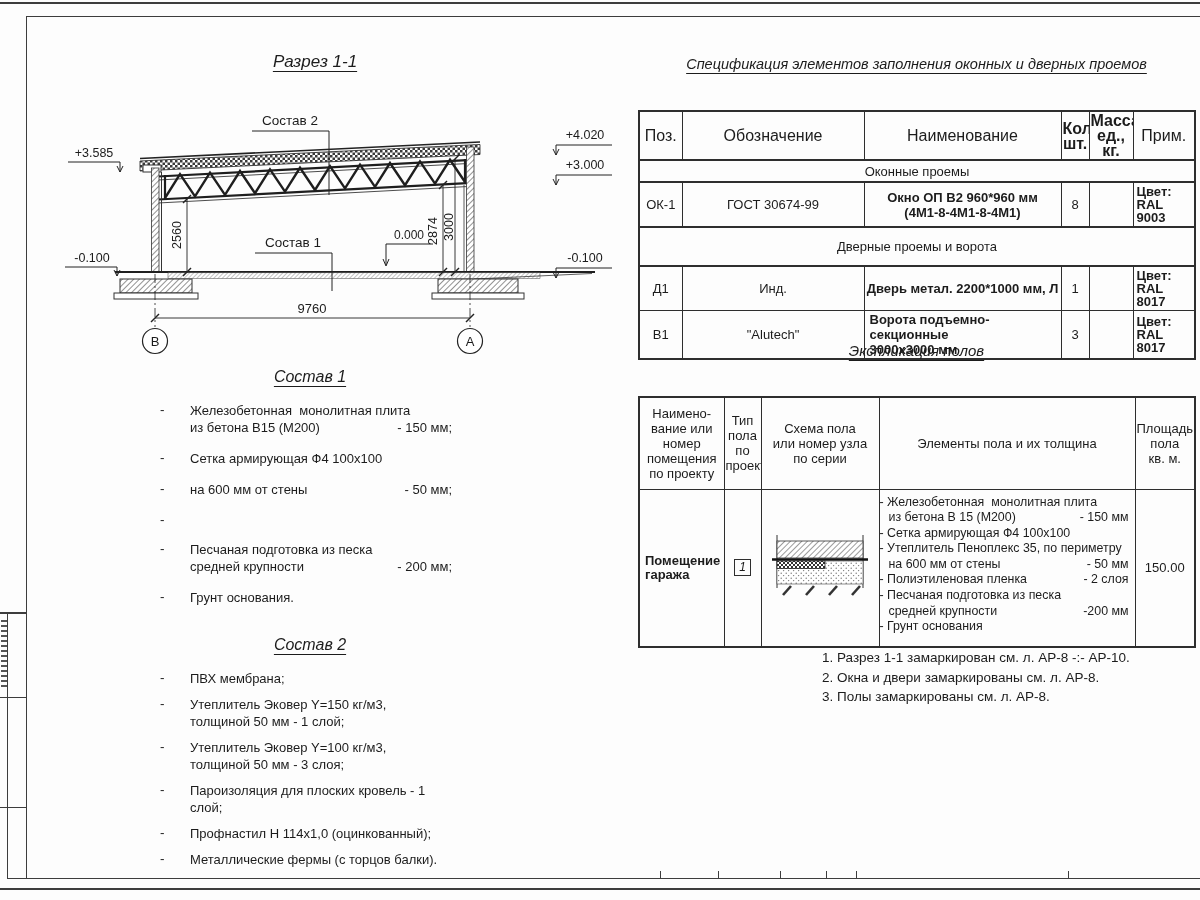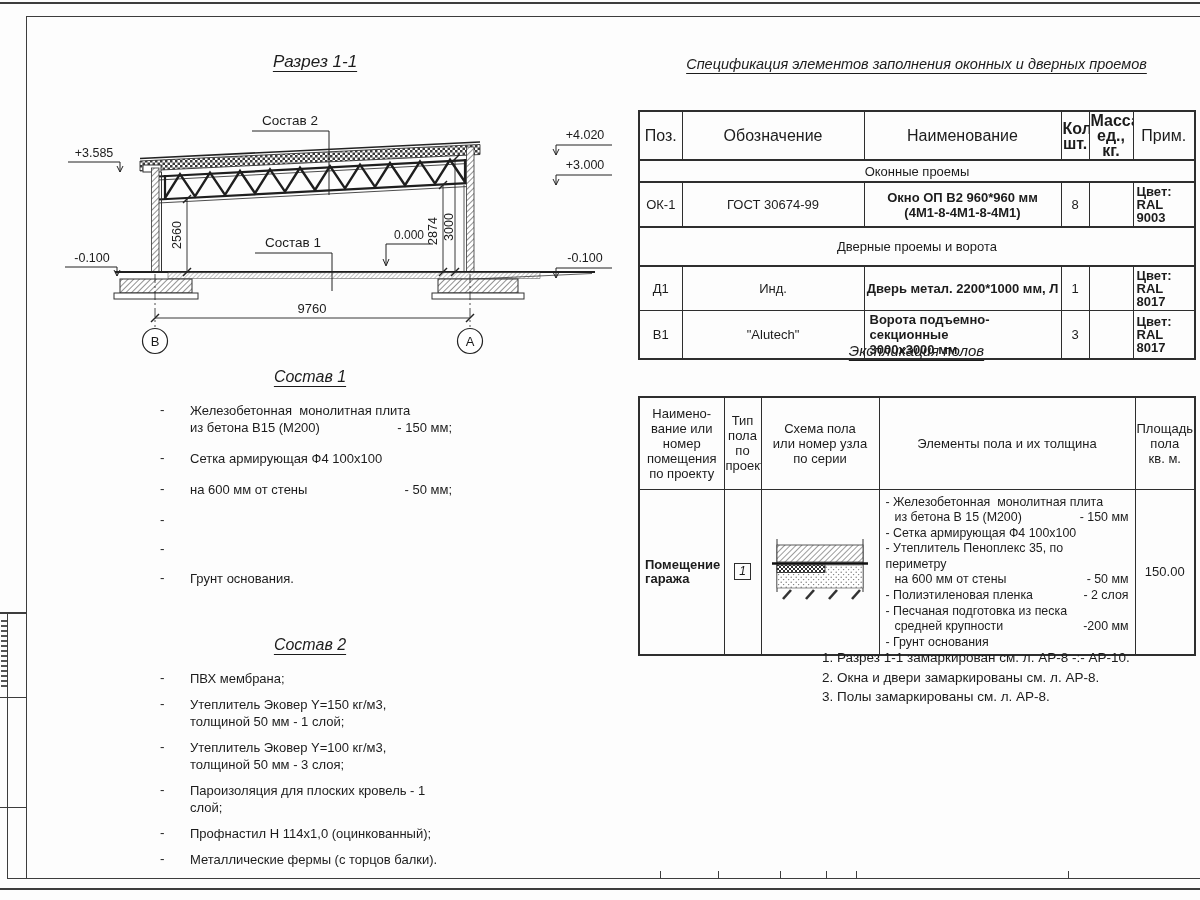--- a/index.html
+++ b/index.html
@@ -19,21 +19,21 @@
   .gtable td{border:1px solid #2e2e2e;font-size:13px;vertical-align:middle;overflow:hidden;}
   .gtable .hdr{text-align:center;font-size:16px;line-height:15px;}
   .pre{white-space:pre-line;font-weight:bold;}
   .sec-row td{border-top:2px solid #2e2e2e;border-bottom:2px solid #2e2e2e;text-align:center;font-size:13px;}
   .c{text-align:center;}
   .note-cell{font-size:11px;line-height:13px;padding:2px 3px;vertical-align:middle;}
   
   .fl-hdr{font-size:12.5px;line-height:15px;text-align:center;white-space:pre-line;}
   .room-cell{font-size:12px;padding-left:5px;line-height:14px;}
   .type-box{display:inline-block;border:1px solid #2e2e2e;padding:0 4px;font-style:italic;font-size:12px;line-height:15px;}
-  .elems{padding:5px 6px 4px 6px;}
+  .elems{padding:5px 6px 4px 0;}
   .el-line{display:flex;font-size:12.4px;line-height:15.6px;white-space:pre-wrap;}
   .el-line .v{margin-left:auto;padding-left:6px;}
   .el-line.ind{padding-left:9px;}
   
   .sostav{position:absolute;width:300px;}
   .sostav h3{margin:0 0 16px 0;font-size:16px;font-weight:normal;text-align:center;}
   .sostav .li{display:flex;margin-bottom:14px;}
   .sostav.tight .li{margin-bottom:9px;}
   .sostav .b{width:30px;flex:0 0 30px;font-size:13.5px;}
   .sostav .cnt{width:262px;}
@@ -364,20 +364,24 @@
       <span class="b">-</span>
       <span class="cnt">
     <span class="line"><span>на 600 мм от стены</span><span class="v">- 50 мм;</span></span>
       </span>
     </div>
   <div class="li">
       <span class="b">-</span>
     </div>
   <div class="li">
       <span class="b">-</span>
+      <span class="cnt">
+    <span class="line"><span>Песчаная подготовка из песка</span><span class="v"></span></span>
+    <span class="line"><span>средней крупности</span><span class="v">- 200 мм;</span></span>
+      </span>
     </div>
   <div class="li">
       <span class="b">-</span>
       <span class="cnt">
     <span class="line"><span>Грунт основания.</span></span>
       </span>
     </div>
 </div>
 
 <div class="sostav tight" style="left:160px;top:636px;">

